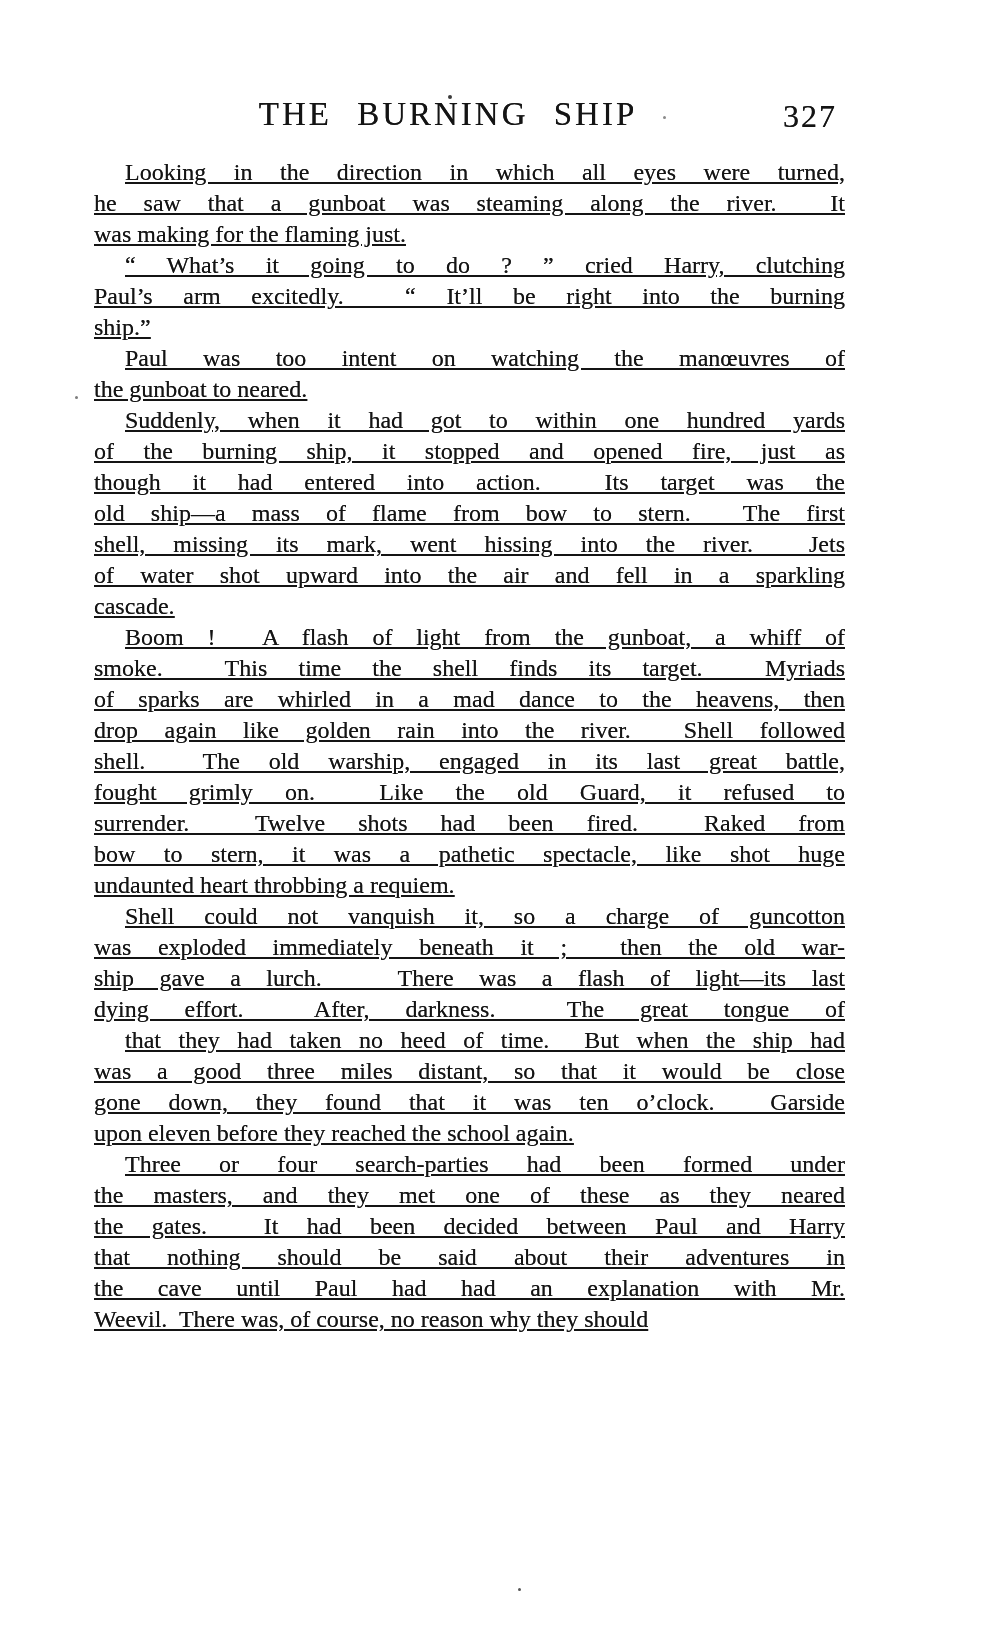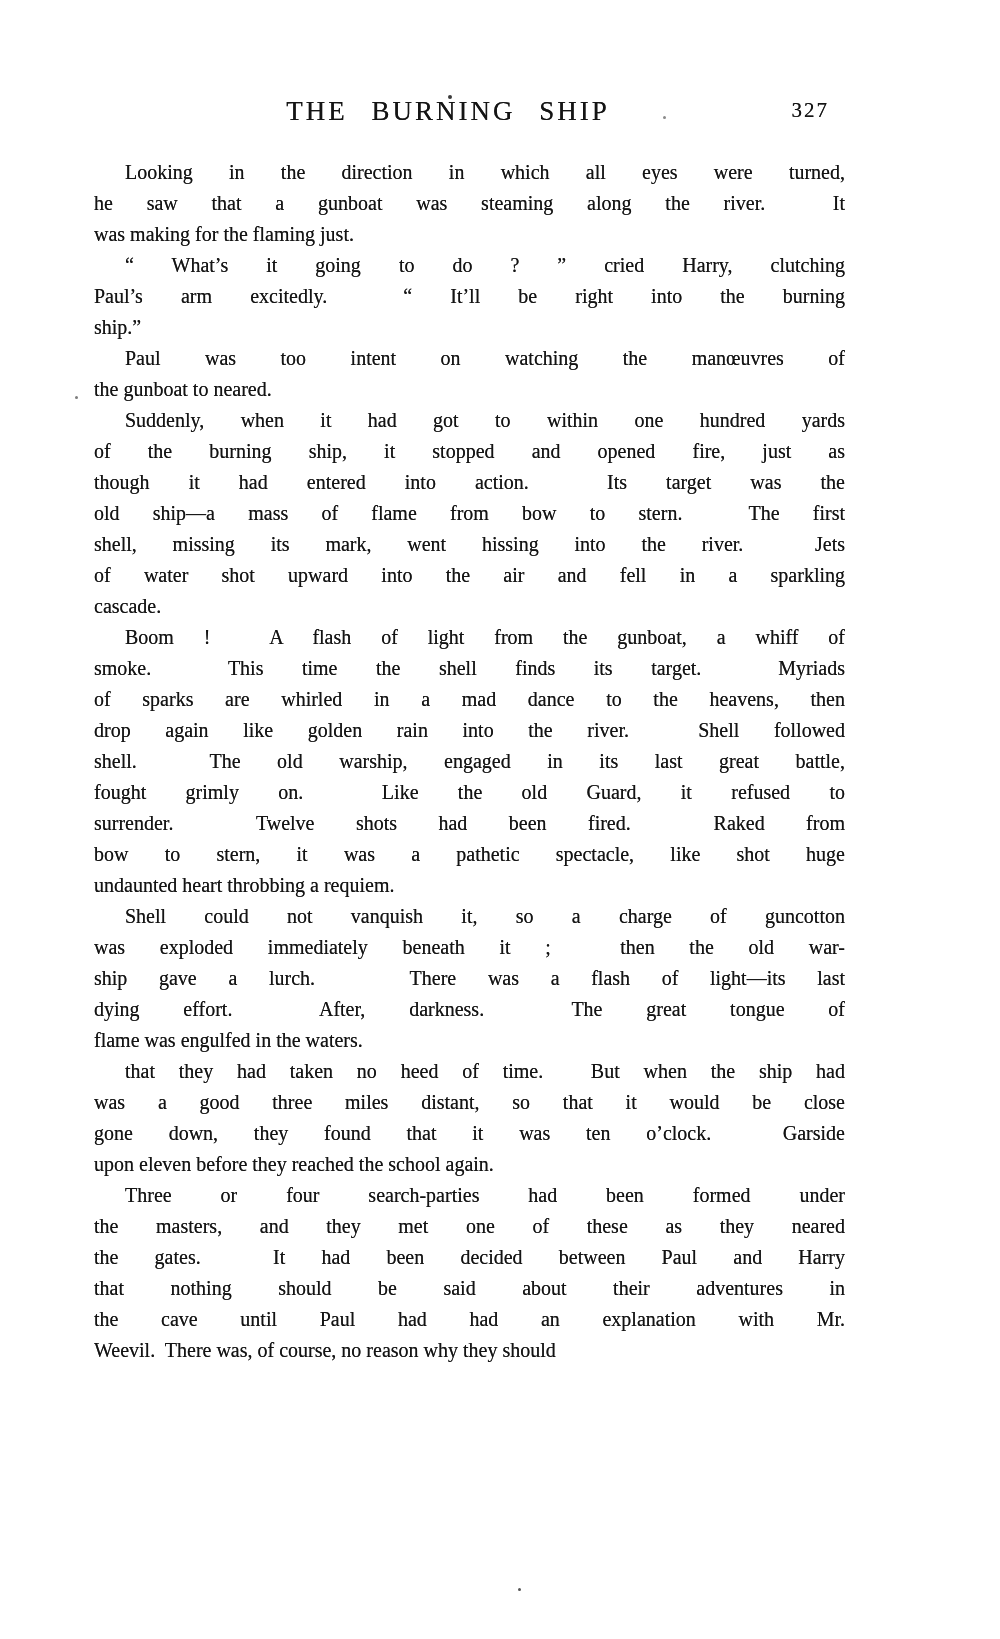--- a/index.html
+++ b/index.html
@@ -21,48 +21,49 @@
     top: 96px;
     left: 94px;
     width: 751px;
     height: 34px;
   }
   .running-title {
     position: absolute;
     left: 354px;
     top: 0;
     transform: translateX(-50%);
-    font-size: 27px;
+    font-size: 33px;
     letter-spacing: 3px;
     word-spacing: 14px;
     white-space: nowrap;
     text-shadow: 0 0 0.5px rgba(0,0,0,0.75);
   }
   .page-number {
     position: absolute;
-    right: 16px;
+    right: 8px;
     top: 2px;
-    font-size: 21px;
+    font-size: 32px;
     letter-spacing: 2px;
     text-shadow: 0 0 0.5px rgba(0,0,0,0.75);
   }
   .body-text {
     position: absolute;
     top: 157px;
     left: 94px;
     width: 751px;
   }
   .para { margin: 0; }
   .line {
-    font-size: 20px;
+    font-size: 24px;
     line-height: 31px;
     text-align: justify;
     text-align-last: justify;
     text-shadow: 0 0 0.5px rgba(0,0,0,0.7);
     white-space: normal;
+    text-decoration: underline;
   }
   .line.last { text-align-last: left; }
   .para .line:first-child { text-indent: 31px; }
   .speck {
     position: absolute;
     border-radius: 50%;
   }
   .speck-1 { left: 448px; top: 95px;  width: 4px; height: 4px; background: #3a3a3a; }
   .speck-2 { left: 663px; top: 116px; width: 3px; height: 3px; background: #8a8a8a; }
   .speck-3 { left: 75px;  top: 396px; width: 3px; height: 3px; background: #7d7d7d; }
@@ -110,21 +111,20 @@
         <div class="line">fought grimly on.&nbsp; Like the old Guard, it refused to</div>
         <div class="line">surrender.&nbsp; Twelve shots had been fired.&nbsp; Raked from</div>
         <div class="line">bow to stern, it was a pathetic spectacle, like shot huge</div>
         <div class="line last">undaunted heart throbbing a requiem.</div>
       </div>
       <div class="para">
         <div class="line">Shell could not vanquish it, so a charge of guncotton</div>
         <div class="line">was exploded immediately beneath it ;&nbsp; then the old war-</div>
         <div class="line">ship gave a lurch.&nbsp;&nbsp; There was a flash of light—its last</div>
         <div class="line">dying effort.&nbsp; After, darkness.&nbsp; The great tongue of</div>
-        <div class="line last">flame was engulfed in the waters.</div>
       </div>
       <div class="para">
         <div class="line">that they had taken no heed of time.&nbsp; But when the ship had</div>
         <div class="line">was a good three miles distant, so that it would be close</div>
         <div class="line">gone down, they found that it was ten o’clock.&nbsp; Garside</div>
         <div class="line last">upon eleven before they reached the school again.</div>
       </div>
       <div class="para">
         <div class="line">Three or four search-parties had been formed under</div>
         <div class="line">the masters, and they met one of these as they neared</div>

